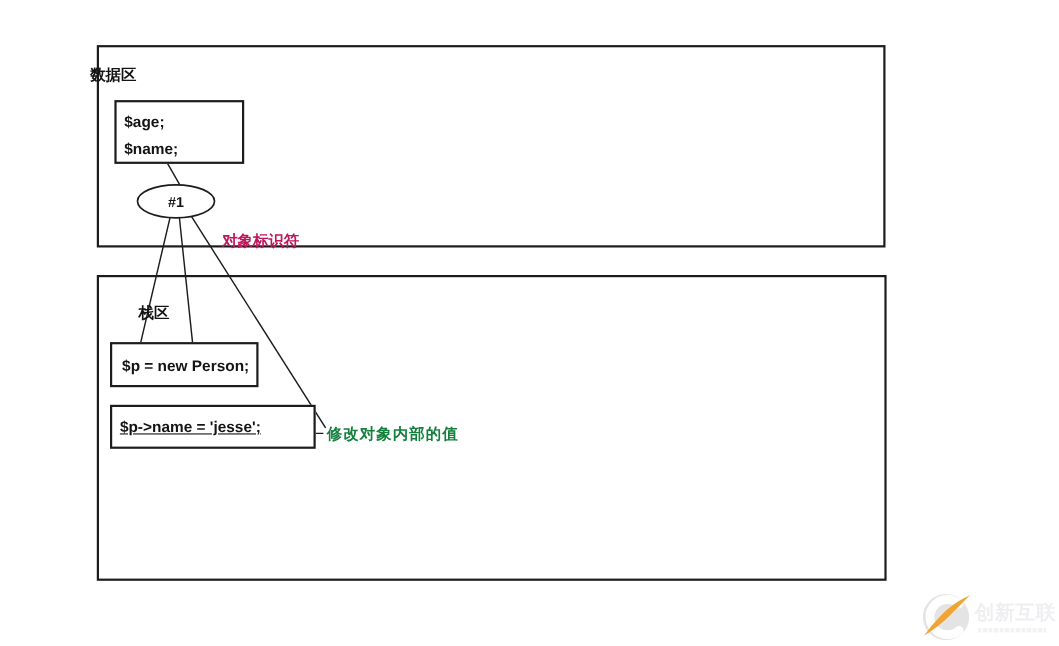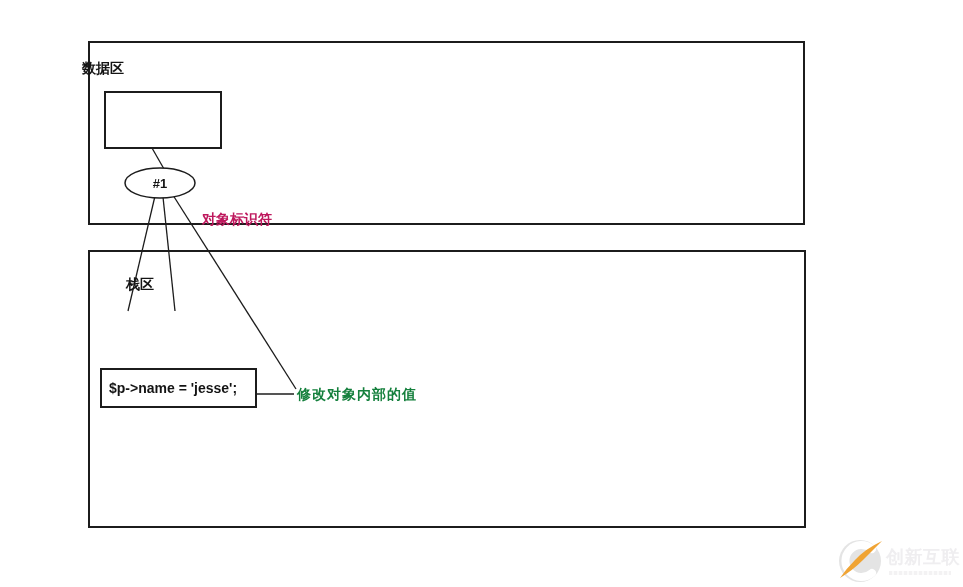--- a/index.html
+++ b/index.html
@@ -47,22 +47,22 @@
   .member-box {
     left: 104px; top: 91px; width: 118px; height: 58px;
     padding: 5px 0 0 7px;
     line-height: 25px;
   }
   .stmt-new {
     left: 100px; top: 311px; width: 135px; height: 41px;
     display: flex; align-items: center; padding-left: 9px;
   }
   .stmt-assign {
-    left: 100px; top: 368px; width: 157px; height: 40px;
-    display: flex; align-items: center; padding-left: 7px;
+    left: 100px; top: 368px; width: 187px; height: 40px;
+    display: flex; align-items: center; padding-left: 7px; text-decoration: underline;
   }
   .id-label {
     position: absolute;
     left: 125px; top: 168px; width: 70px; height: 30px;
     display: flex; align-items: center; justify-content: center;
     font-size: 13px; font-weight: bold; color: #141414;
   }
   .id-caption {
     position: absolute;
     left: 202px; top: 179px;
@@ -109,28 +109,33 @@
     <line x1="163" y1="197" x2="175" y2="311" stroke="#1c1c1c" stroke-width="1.3"></line>
     <line x1="171" y1="192" x2="296" y2="389" stroke="#1c1c1c" stroke-width="1.3"></line>
     <line x1="257" y1="394" x2="294" y2="394" stroke="#1c1c1c" stroke-width="1.3"></line>
     <ellipse cx="160" cy="183" rx="35" ry="15" fill="#ffffff" stroke="#1c1c1c" stroke-width="1.5"></ellipse>
   </svg>
 
   <div class="region region-data"></div>
   <div class="region-title title-data">数据区</div>
 
   <div class="codebox member-box">
+    <div>$age;</div>
+    <div>$name;</div>
   </div>
 
   <div class="id-label">#1</div>
   <div class="id-caption">对象标识符</div>
 
   <div class="region region-stack"></div>
   <div class="region-title title-stack">栈区</div>
 
+  <div class="codebox stmt-new">
+    <span>$p = new Person;</span>
+  </div>
 
   <div class="codebox stmt-assign">
     <span>$p-&gt;name = 'jesse';</span>
   </div>
 
   <div class="annotation">修改对象内部的值</div>
 
   <div class="watermark">
     <svg class="watermark-logo" width="60" height="52" viewBox="0 0 60 52" xmlns="http://www.w3.org/2000/svg">
       <circle cx="37" cy="26" r="21" fill="#e4e4e4"></circle>

